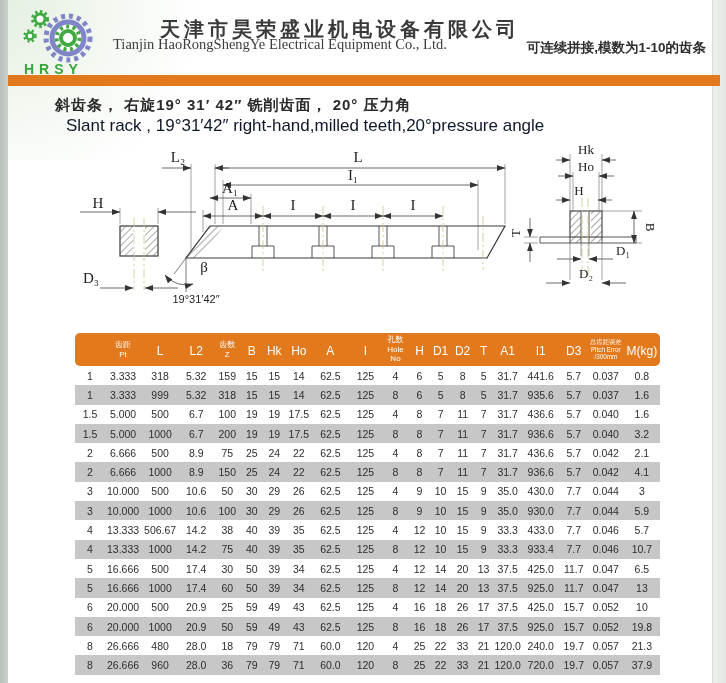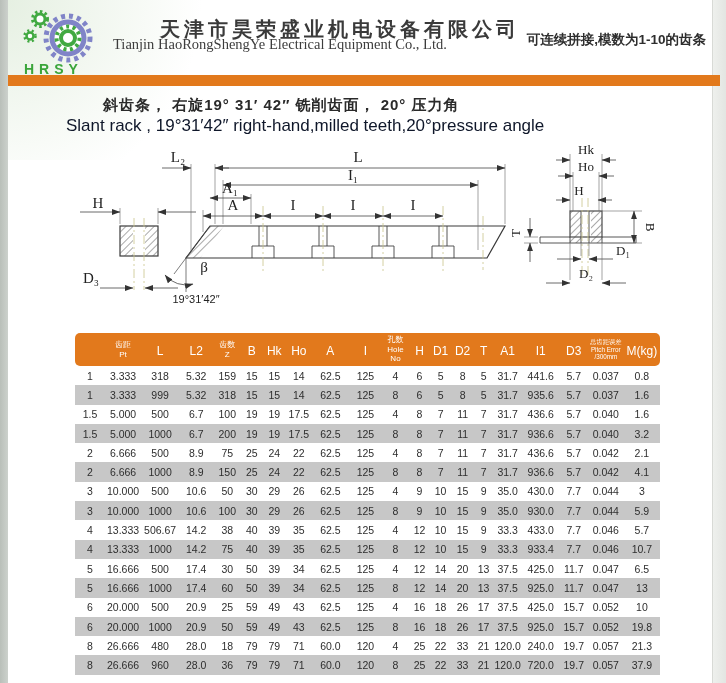--- a/index.html
+++ b/index.html
@@ -11,27 +11,27 @@
     background:linear-gradient(to right,#b9bfb9,#ccd1cc);}
   .edge-right{position:absolute;left:712px;top:0;width:14px;height:683px;
     background:linear-gradient(to right,#eef0ed,#e2e4e1);border-left:1px solid #d8dad6;}
 
   
   .logo{position:absolute;left:18px;top:6px;width:92px;height:72px;}
   .company-cn{position:absolute;left:112px;top:16px;font-size:20px;letter-spacing:4px;
     color:#3a3a3a;font-weight:bold;white-space:nowrap;margin-left:48px;}
   .company-en{position:absolute;left:113px;top:36px;font-family:Liberation Serif, serif;
     font-size:14.5px;color:#3c3c3c;white-space:nowrap;}
-  .tagline{position:absolute;right:20px;top:32px;text-align:right;line-height:1.15;}
+  .tagline{position:absolute;right:20px;top:40px;text-align:right;line-height:1.15;}
   .tagline-cn{font-size:13.5px;font-weight:bold;color:#2e2e2e;}
   .tagline-en{font-family:"Liberation Serif",serif;font-size:14px;color:#2e2e2e;}
   .accent-bar{position:absolute;left:8px;top:75px;width:712px;height:11px;background:#e2791c;}
 
   
-  .desc-cn{position:absolute;left:55px;top:96px;font-size:15px;font-weight:bold;color:#2a2a2a;letter-spacing:1px;margin-left:48px;}
+  .desc-cn{position:absolute;left:55px;top:96px;font-size:15px;font-weight:bold;color:#2a2a2a;letter-spacing:1px;}
   .desc-en{position:absolute;left:66px;top:116px;font-size:17px;color:#0f172a;}
 
   
   .drawing{position:absolute;left:58px;top:138px;}
   .drawing text{fill:#222;}
   .dl{font:15px "Liberation Serif",serif;}
   .dls{font:13px "Liberation Serif",serif;}
   .ang{font:11px "Liberation Sans",sans-serif;}
 
   

